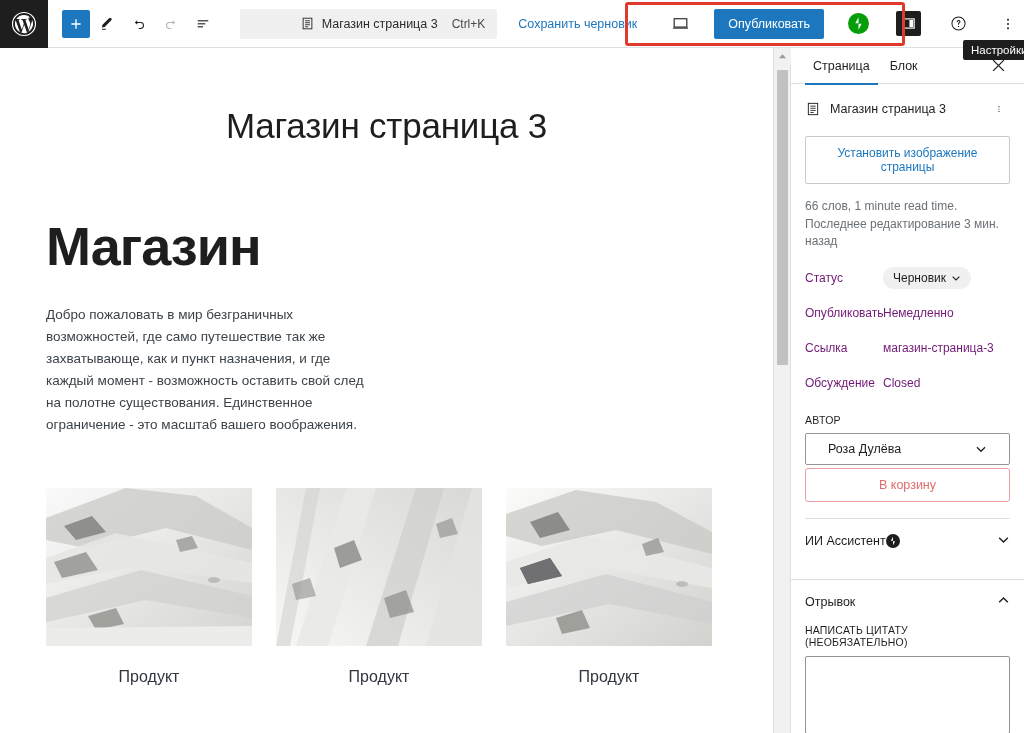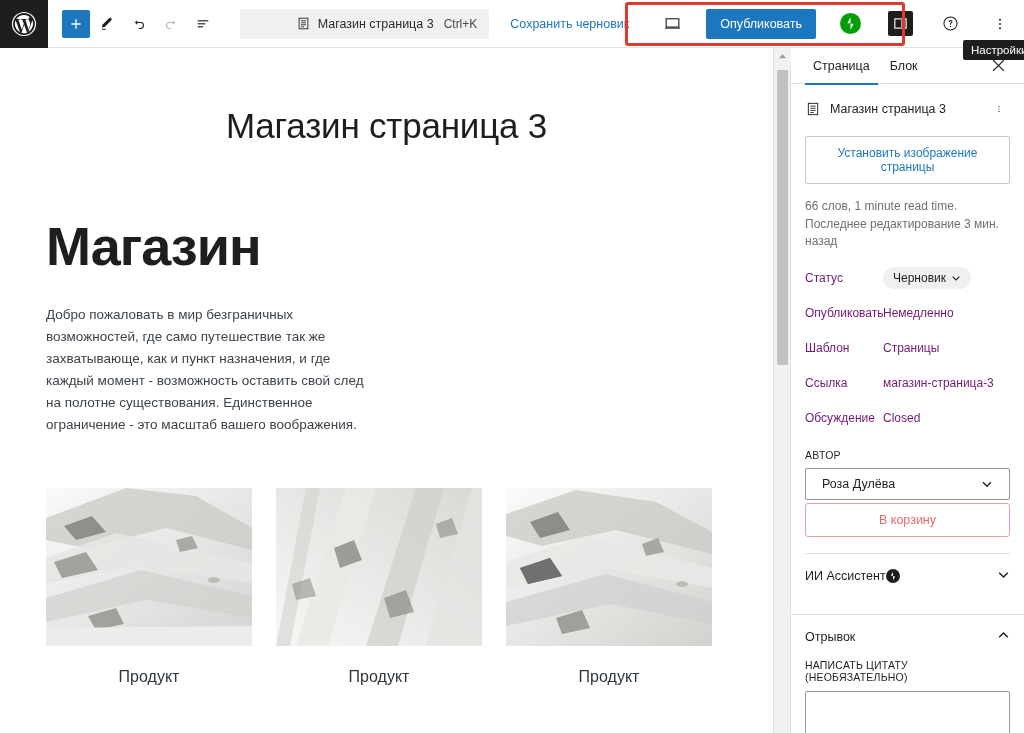--- a/index.html
+++ b/index.html
@@ -56,21 +56,21 @@
   .doc-title-inner {
     position: absolute; left: 0; right: 0;
     display: flex; align-items: center; justify-content: center; gap: 7px;
   }
   .doc-title-text { font-size: 12.5px; color: #2b2b2b; }
   .doc-shortcut {
     position: absolute; right: 12px;
     font-size: 12px; color: #4a4a4a;
   }
 
-  .tb-right { display: flex; align-items: center; gap: 18px; padding-right: 8px; }
+  .tb-right { display: flex; align-items: center; gap: 18px; }
   .link-btn {
     font-size: 12.5px; color: #1d77be;
     background: none; border: none; cursor: pointer;
     padding: 6px 9px; white-space: nowrap;
   }
   .icon-btn {
     width: 32px; height: 32px;
     display: flex; align-items: center; justify-content: center;
     border: none; background: none; cursor: pointer; padding: 0;
   }
@@ -294,21 +294,21 @@
     color: #1e1e1e;
     letter-spacing: .3px;
     margin: 20px 0 7px 0;
   }
   .author-select {
     width: 100%;
     border: 1px solid #949494;
     border-radius: 2px;
     height: 32px;
     display: flex; align-items: center;
-    padding: 0 16px;
+    padding: 0 22px;
     font-size: 12.5px;
     color: #1e1e1e;
     background: #fff;
     cursor: pointer;
   }
   .author-select span:first-child { flex: 1; }
 
   .trash-btn {
     width: 100%;
     margin-top: 3px;
@@ -598,24 +598,20 @@
             <svg width="10" height="10" viewBox="0 0 12 12">
               <path d="M2 4.3 L6 8.3 L10 4.3" fill="none" stroke="#1e1e1e" stroke-width="1.3"></path>
             </svg>
           </button>
         </div>
         <div class="kv-row">
           <span class="kv-key">Опубликовать</span>
           <span class="kv-val">Немедленно</span>
         </div>
         <div class="kv-row">
-          <span class="kv-key">Шаблон</span>
-          <span class="kv-val">Страницы</span>
-        </div>
-        <div class="kv-row">
           <span class="kv-key">Ссылка</span>
           <span class="kv-val">магазин-страница-3</span>
         </div>
         <div class="kv-row">
           <span class="kv-key">Обсуждение</span>
           <span class="kv-val">Closed</span>
         </div>
       </div>
 
       <div class="author-label">АВТОР</div>

